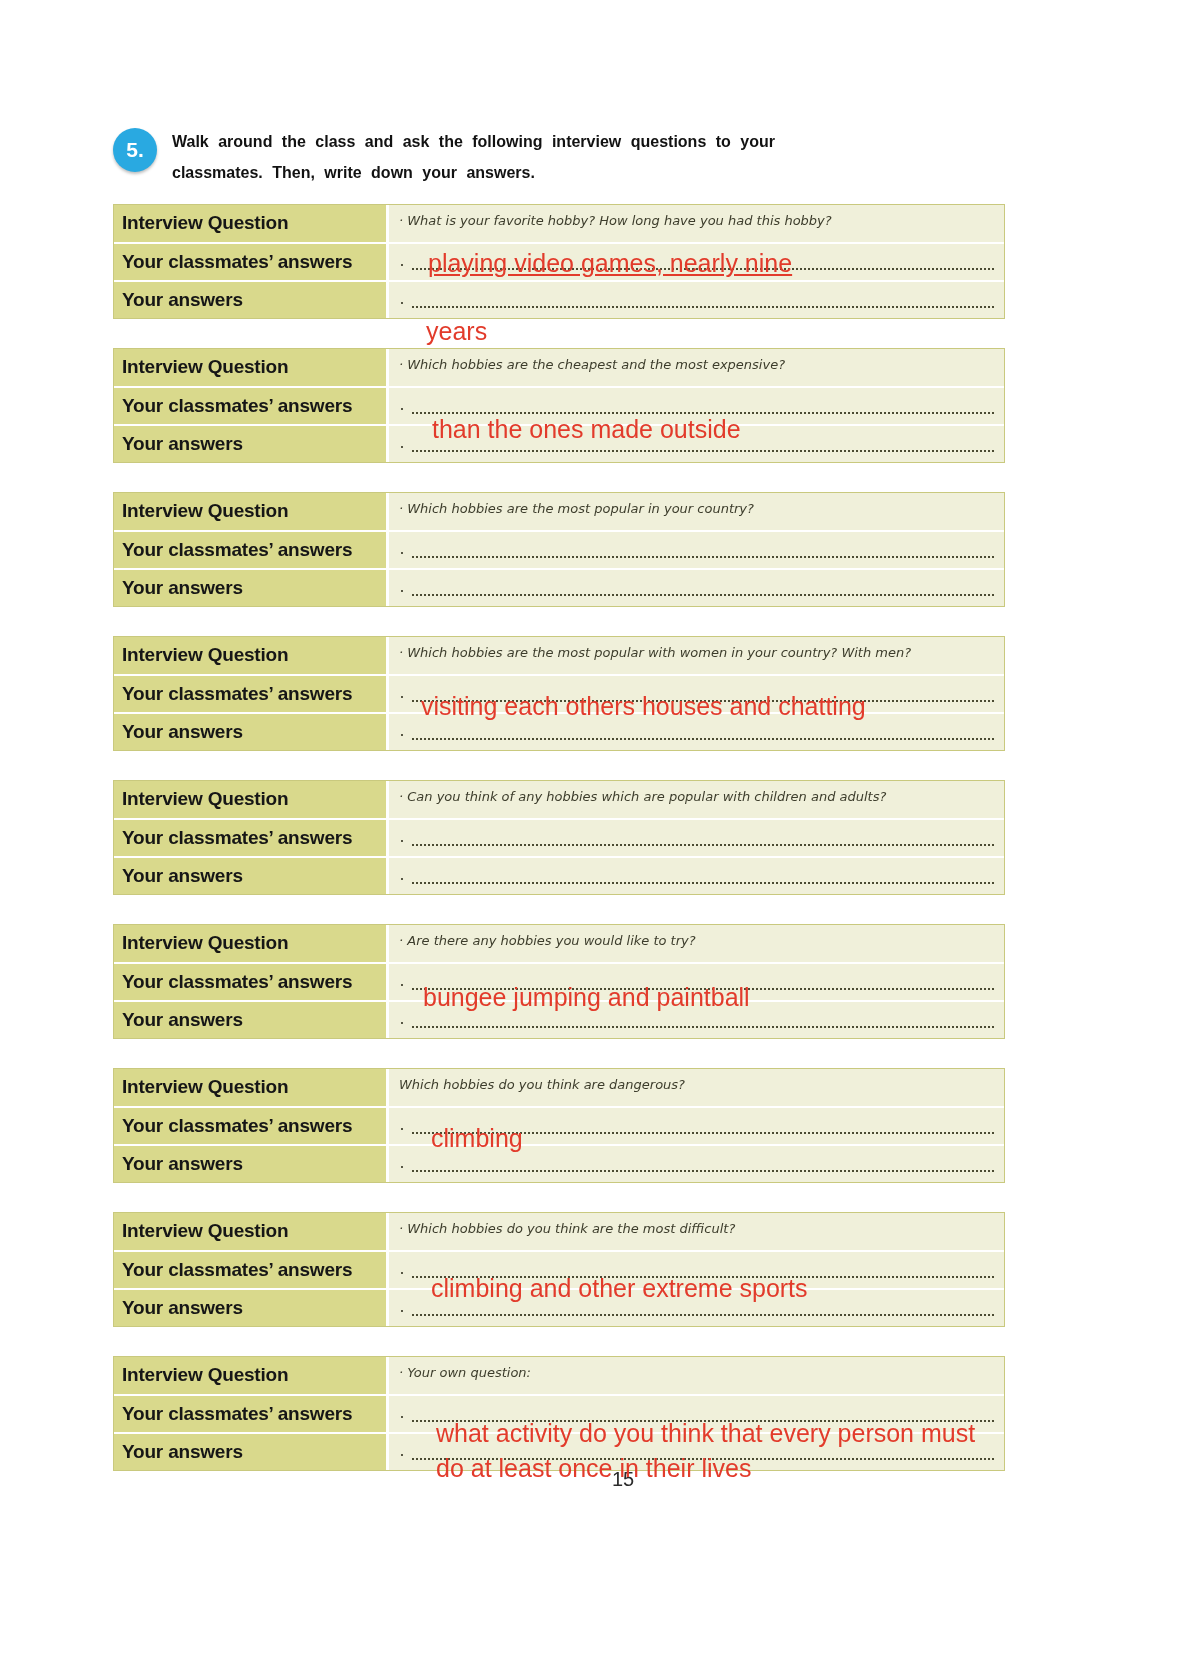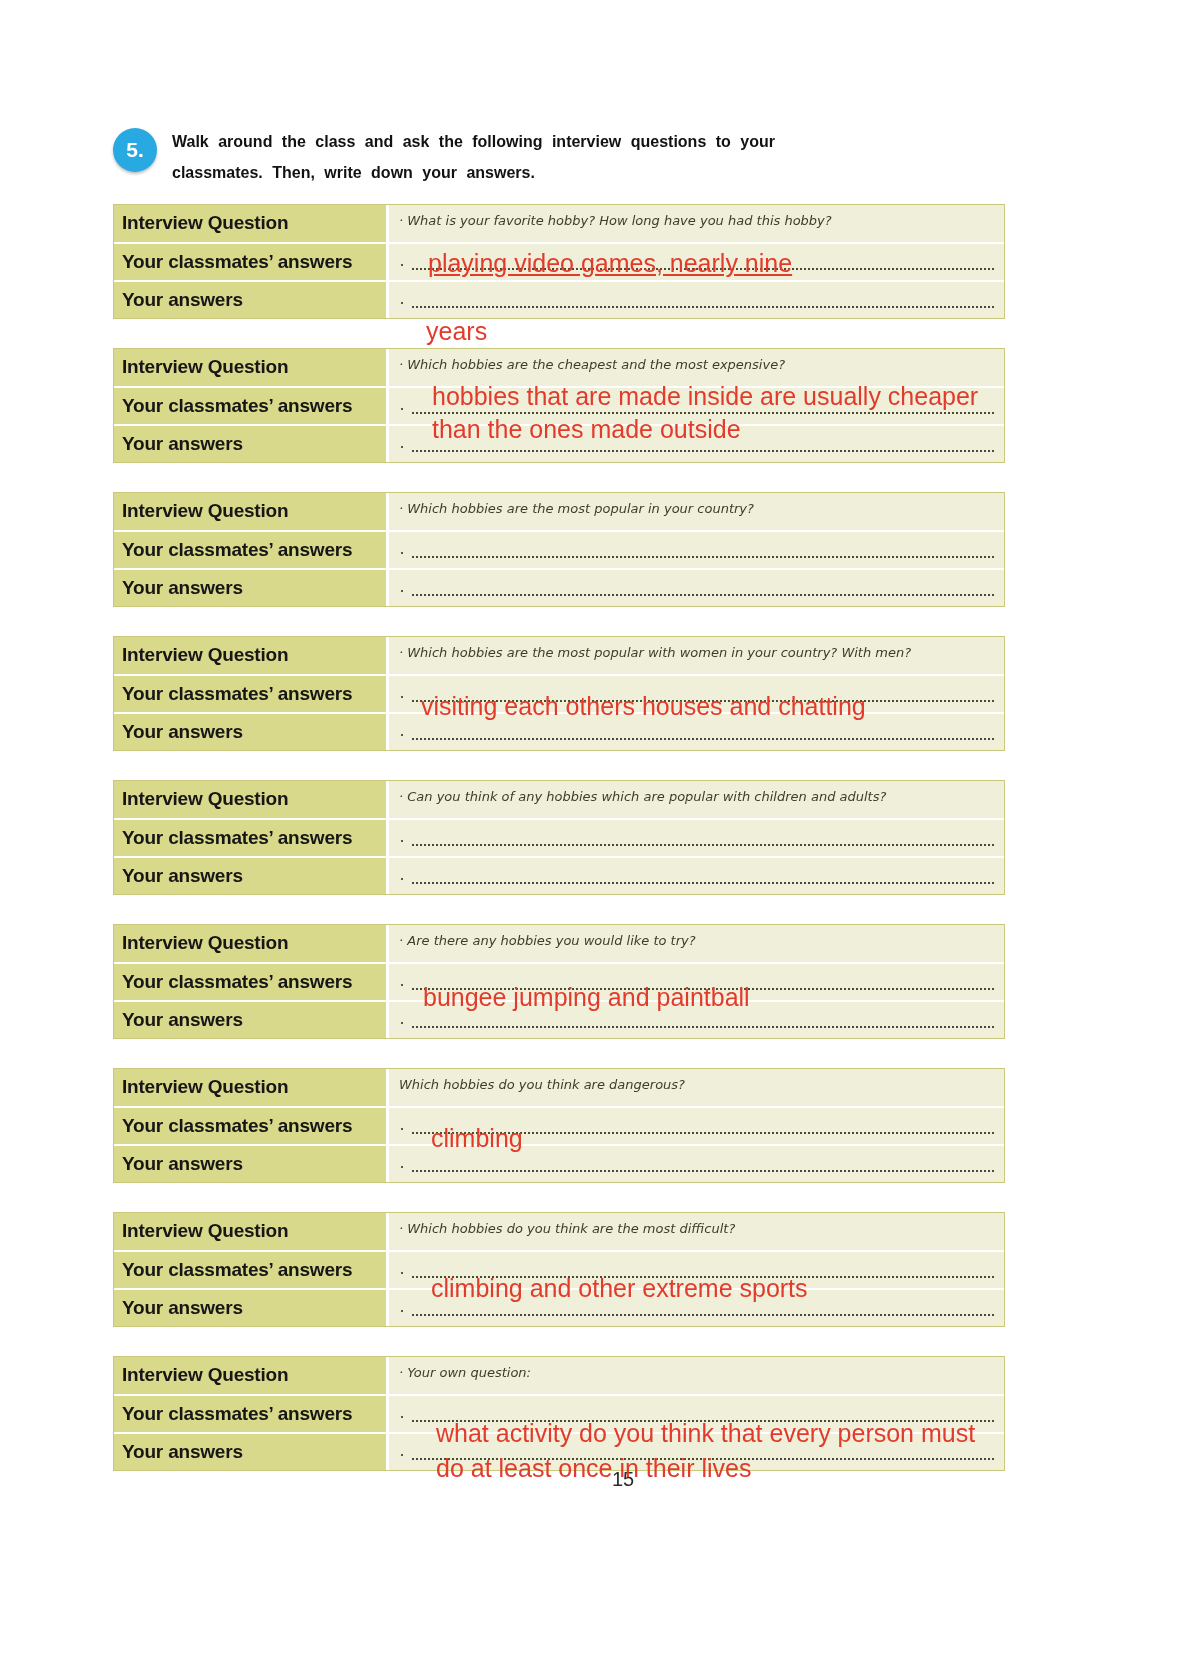--- a/index.html
+++ b/index.html
@@ -114,21 +114,20 @@
           <span class="dots"></span>
         </div>
     </div>
     <div class="row a">
       <div class="label">Your answers</div>
       <div class="value">
           <span class="bullet">·</span>
           <span class="dots"></span>
         </div>
     </div>
-    <div class="red r1">hobbies that are made inside are usually cheaper</div>
     <div class="red r2">than the ones made outside</div>
   </div>
 
   <div class="block b3">
     <div class="row q">
       <div class="label">Interview Question</div>
       <div class="value">·  Which hobbies are the most popular in your country?</div>
     </div>
     <div class="row a">
       <div class="label">Your classmates’ answers</div>

